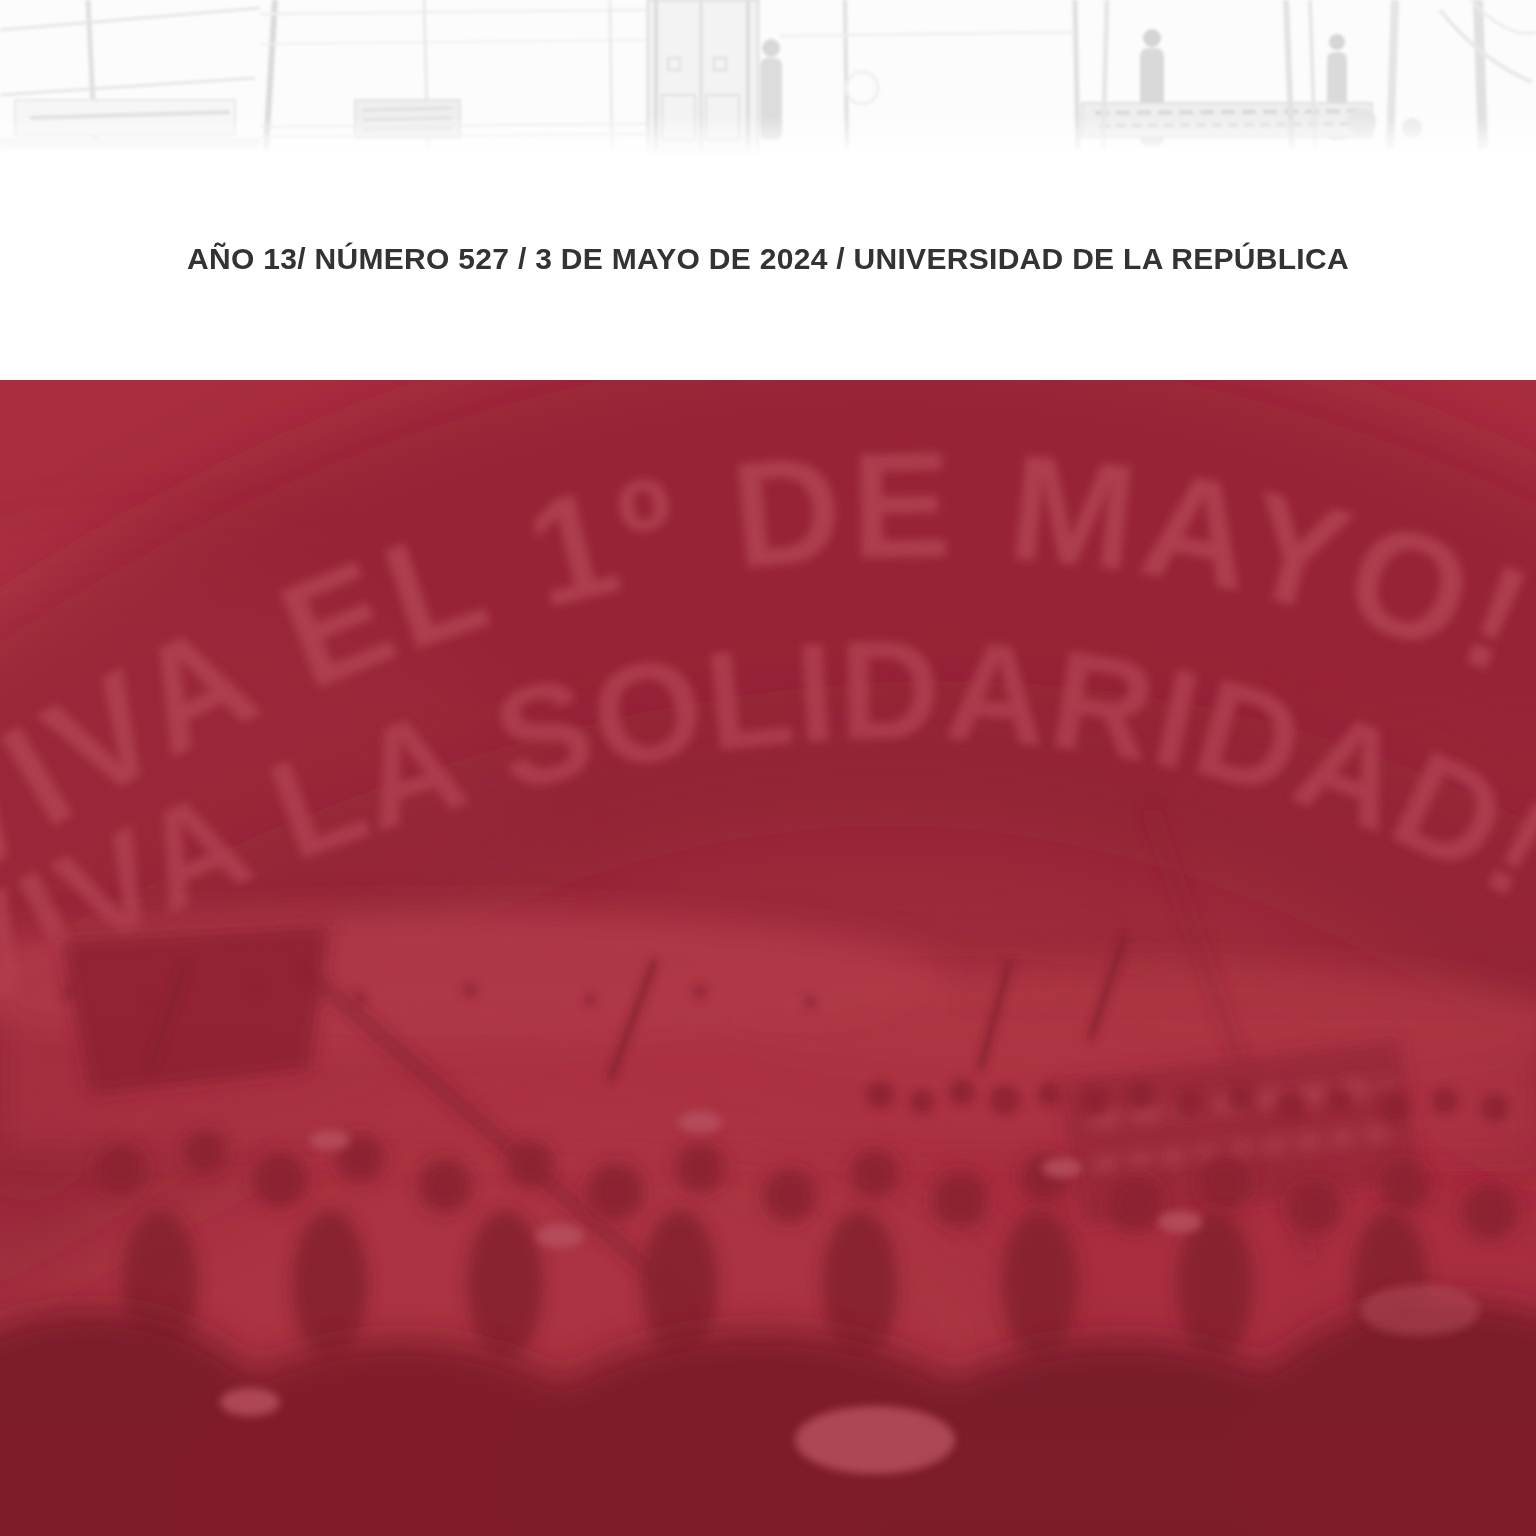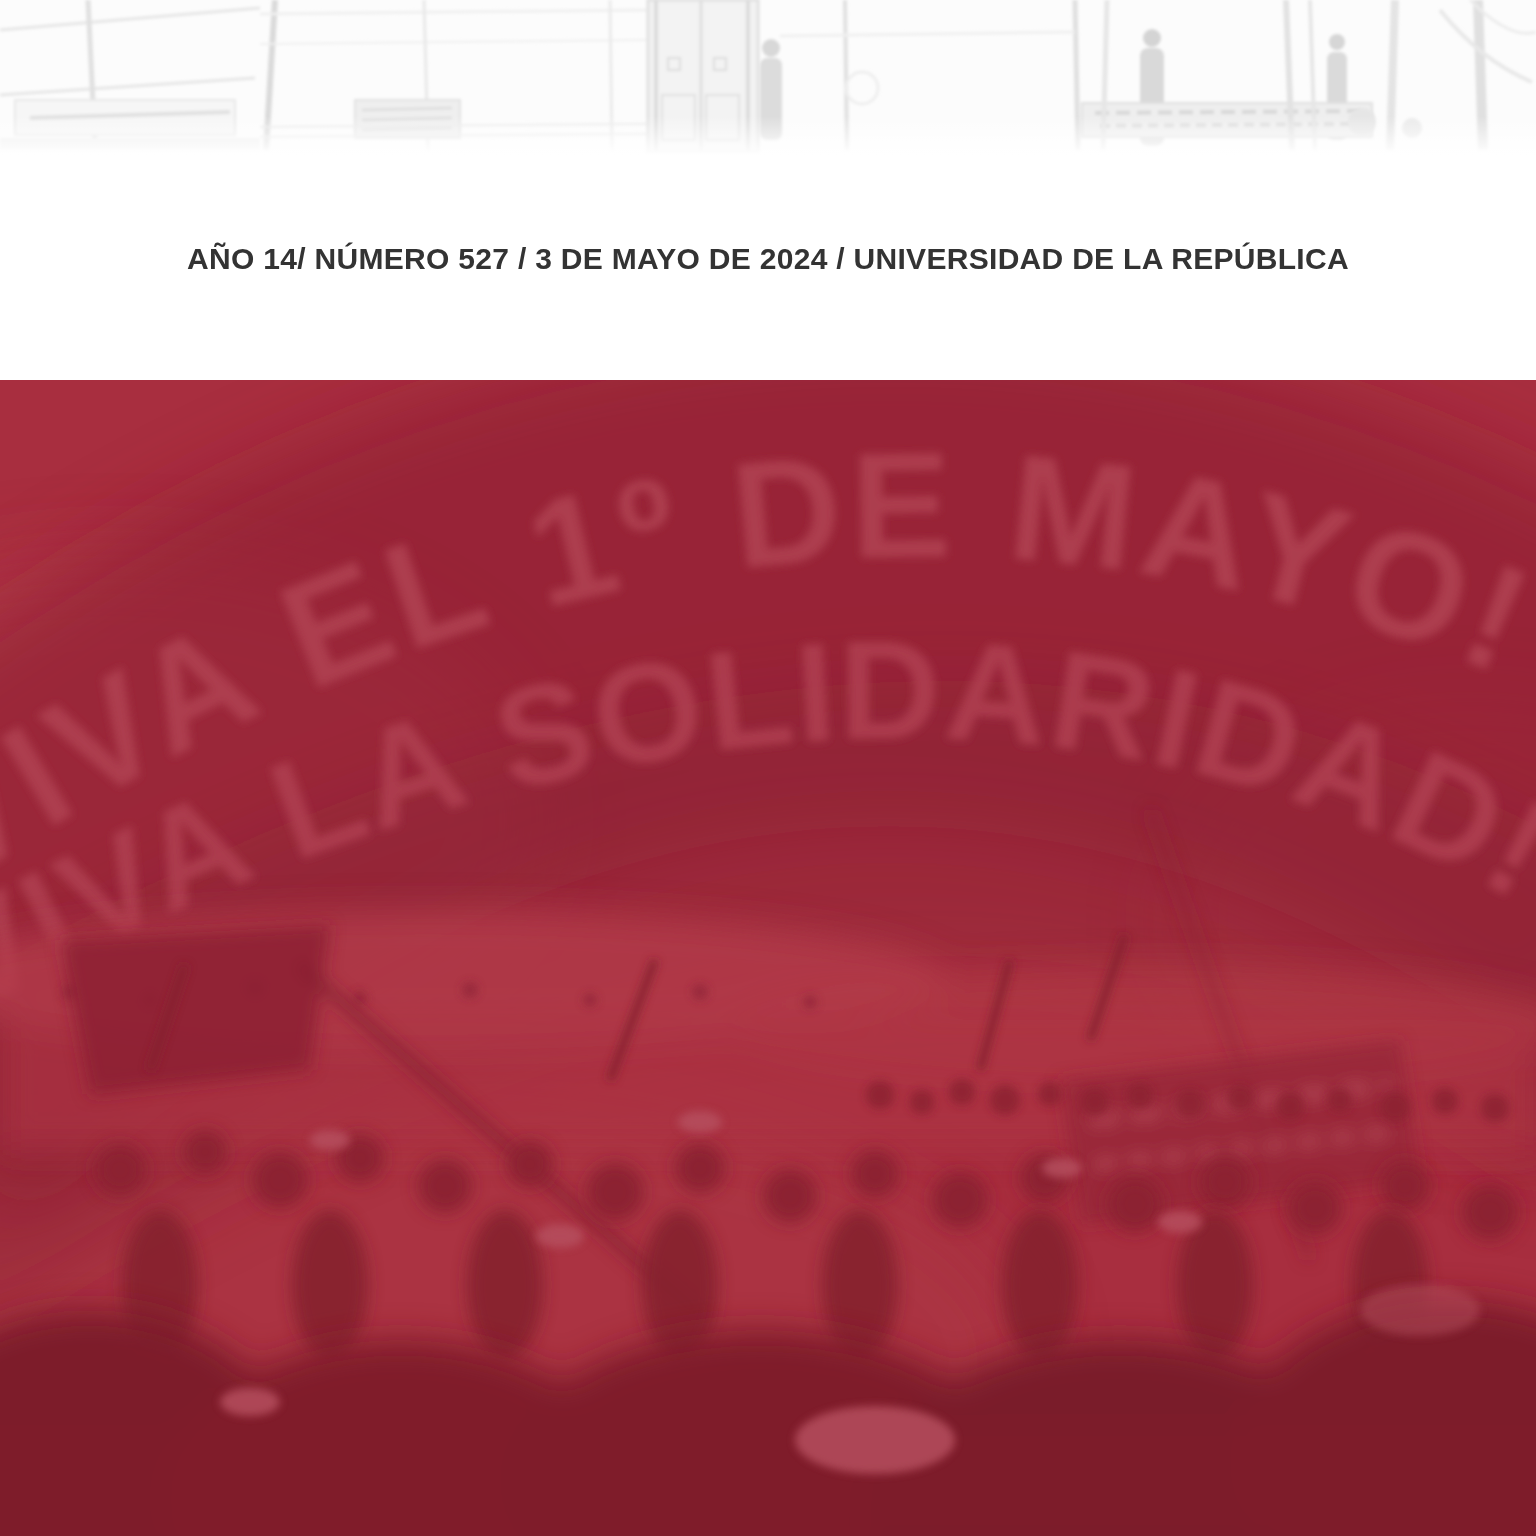--- a/index.html
+++ b/index.html
@@ -116,21 +116,21 @@
         <path d="M1440,10 Q1480,60 1532,82" stroke="#e8e8e8" stroke-width="4"></path>
         <path d="M1470,0 Q1510,40 1536,32" stroke="#ececec" stroke-width="3"></path>
         <circle cx="1362" cy="122" r="14" fill="#e6e6e6"></circle>
         <circle cx="1412" cy="128" r="10" fill="#eaeaea"></circle>
       </g>
       <rect x="0" y="116" width="1536" height="40" fill="url(#fadeWhite)"></rect>
     </svg>
   </div>
 
   <div class="issue-band">
-    <p class="issue-line">AÑO 14/ NÚMERO 527 / 3 DE MAYO DE 2024 / UNIVERSIDAD DE LA REPÚBLICA</p>
+    <p class="issue-line">AÑO 13/ NÚMERO 527 / 3 DE MAYO DE 2024 / UNIVERSIDAD DE LA REPÚBLICA</p>
   </div>
 
   <figure class="hero">
     <svg viewBox="0 0 1536 1156" preserveAspectRatio="none">
       <defs>
         <filter id="fb6" x="-40%" y="-40%" width="180%" height="180%">
             <feGaussianBlur stdDeviation="4"></feGaussianBlur>
           </filter>
         <filter id="fb10" x="-40%" y="-40%" width="180%" height="180%">
             <feGaussianBlur stdDeviation="8"></feGaussianBlur>

